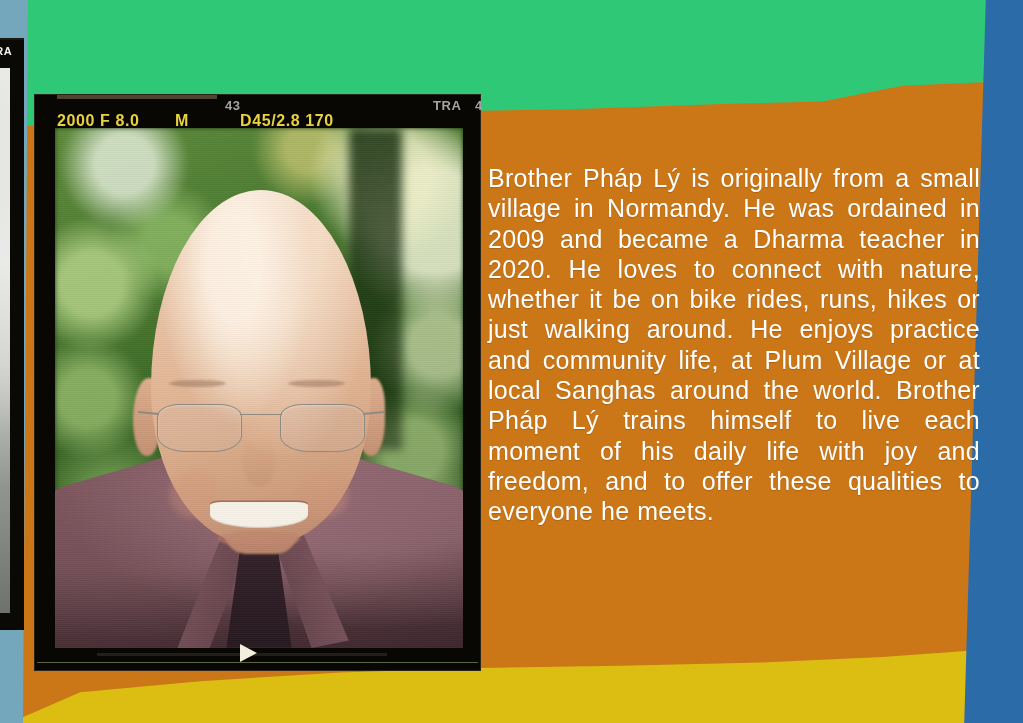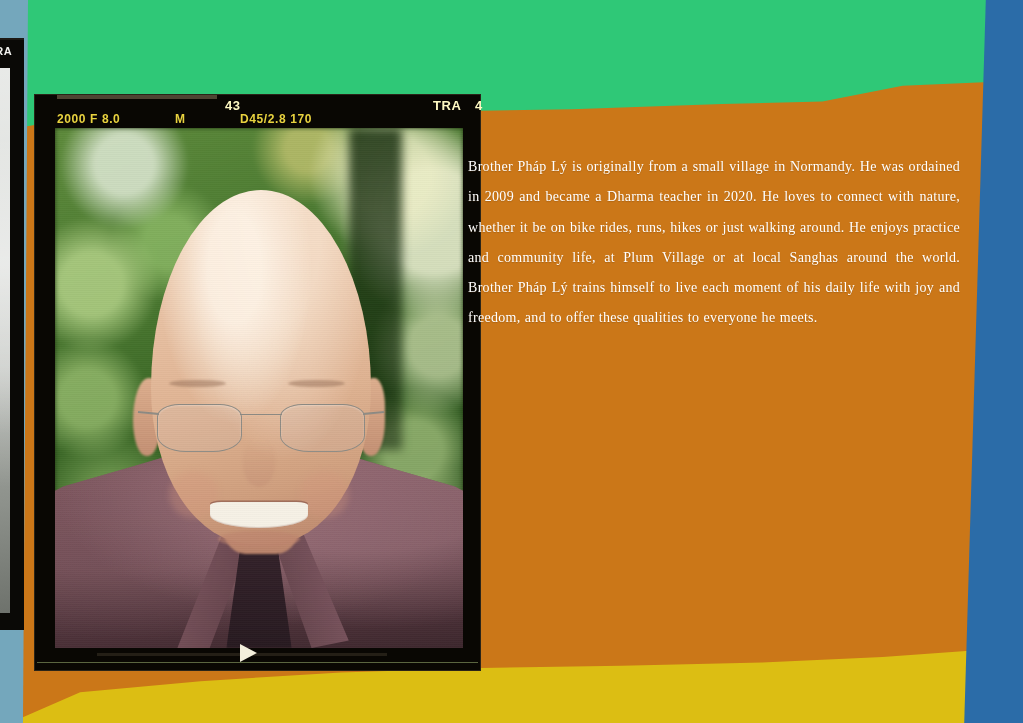--- a/index.html
+++ b/index.html
@@ -103,22 +103,22 @@
     position: absolute;
     left: 0; top: 3px;
     width: 100%; height: 30px;
   }
   .fb-text {
     position: absolute;
     white-space: nowrap;
     font-family: "Liberation Sans", sans-serif;
     font-weight: bold;
   }
-  .fb-yellow { color: #e8d23f; font-size: 12px; letter-spacing: .6px; }
-  .fb-white  { color: #fef9c3; font-size: 13px; letter-spacing: .6px; }
+  .fb-yellow { color: #e8d23f; font-size: 16px; letter-spacing: .6px; }
+  .fb-white  { color: #a3a3a3; font-size: 13px; letter-spacing: .6px; }
 
   #fb-shutter  { left: 22px;  top: 14px; }
   #fb-mode     { left: 140px; top: 14px; }
   #fb-lens     { left: 205px; top: 14px; }
   #fb-count    { left: 190px; top: 0px;  }
   #fb-brand    { left: 398px; top: 0px;  }
   #fb-brand2   { left: 440px; top: 0px;  }
 
   
   #photo {
@@ -325,25 +325,25 @@
     left: 205px; bottom: 8px;
     width: 0; height: 0;
     border-left: 17px solid #f3efdc;
     border-top: 9px solid transparent;
     border-bottom: 9px solid transparent;
   }
 
   
   #bio {
     position: absolute;
-    left: 468px; top: 138px;
+    left: 488px; top: 138px;
     width: 492px;
     color: #ffffff;
-    font-family: Liberation Serif, serif;
-    font-size: 14px;
+    font-family: Liberation Sans, sans-serif;
+    font-size: 25px;
     line-height: 30.3px;
     text-align: justify;
     text-justify: inter-word;
     letter-spacing: .3px;
     word-spacing: .5px;
     text-shadow: 0 1px 1px rgba(90,50,5,.28);
   }
 </style>
 </head>
 <body>

